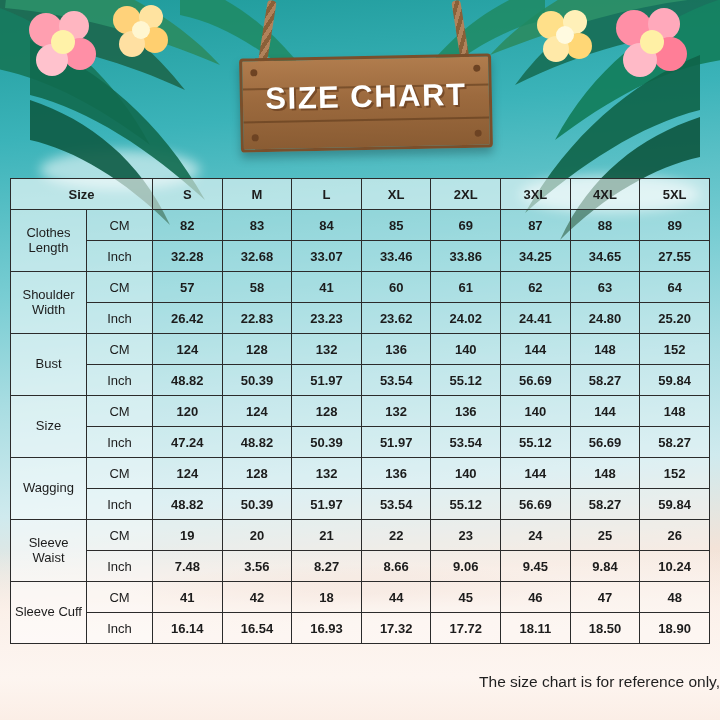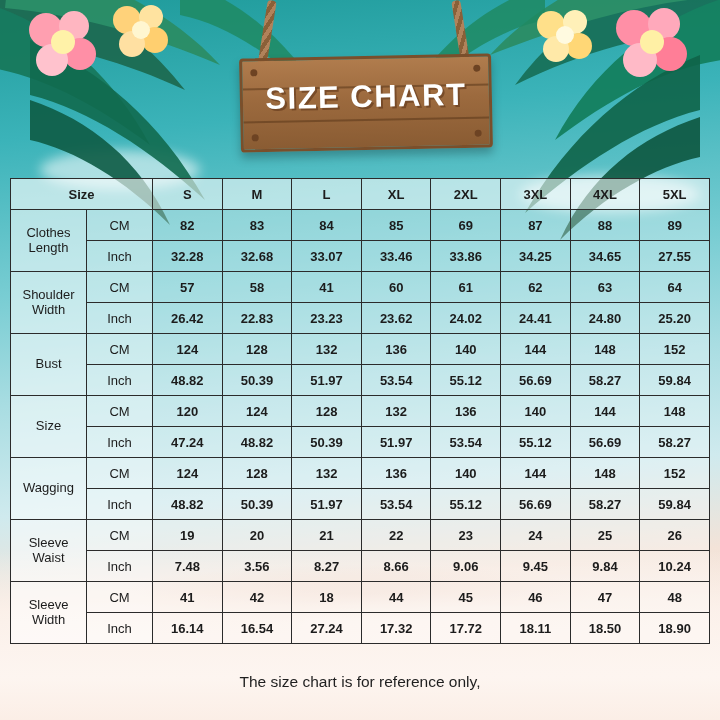--- a/index.html
+++ b/index.html
@@ -162,21 +162,21 @@
     font-weight: bold;
   }
   .col-label { width: 76px; }
   .col-unit { width: 66px; }
 
   
   .footer-note {
     position: absolute;
     left: 0; right: 0;
     bottom: 26px;
-    text-align: center;
+    text-align: right;
     color: #1f1f1f;
     font-size: 15.5px;
     line-height: 1.55;
   }
 </style>
 </head>
 <body>
 
 <div id="page">
 
@@ -444,36 +444,36 @@
           <td class="val">3.56</td>
           <td class="val">8.27</td>
           <td class="val">8.66</td>
           <td class="val">9.06</td>
           <td class="val">9.45</td>
           <td class="val">9.84</td>
           <td class="val">10.24</td>
         </tr>
 
         <tr>
-          <td class="row-label" rowspan="2">Sleeve Width</td>
+          <td class="row-label" rowspan="2">Sleeve Cuff</td>
           <td class="unit">CM</td>
           <td class="val">41</td>
           <td class="val">42</td>
           <td class="val">18</td>
           <td class="val">44</td>
           <td class="val">45</td>
           <td class="val">46</td>
           <td class="val">47</td>
           <td class="val">48</td>
         </tr>
         <tr>
           <td class="unit">Inch</td>
           <td class="val">16.14</td>
           <td class="val">16.54</td>
-          <td class="val">27.24</td>
+          <td class="val">16.93</td>
           <td class="val">17.32</td>
           <td class="val">17.72</td>
           <td class="val">18.11</td>
           <td class="val">18.50</td>
           <td class="val">18.90</td>
         </tr>
       </tbody>
     </table>
   </div>
 

